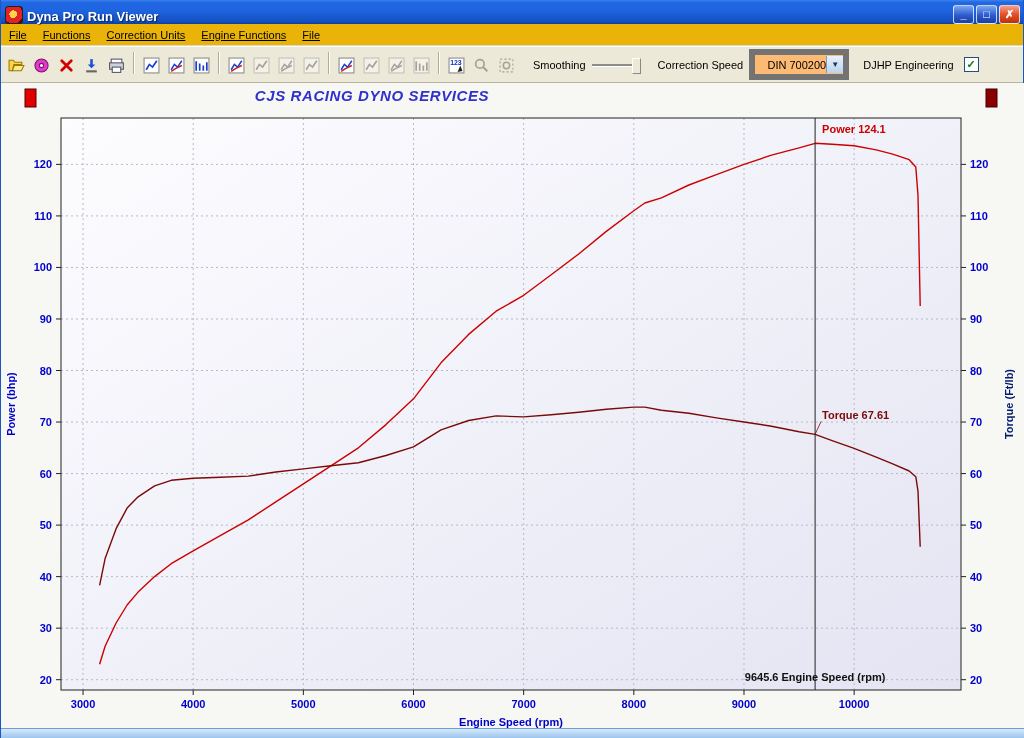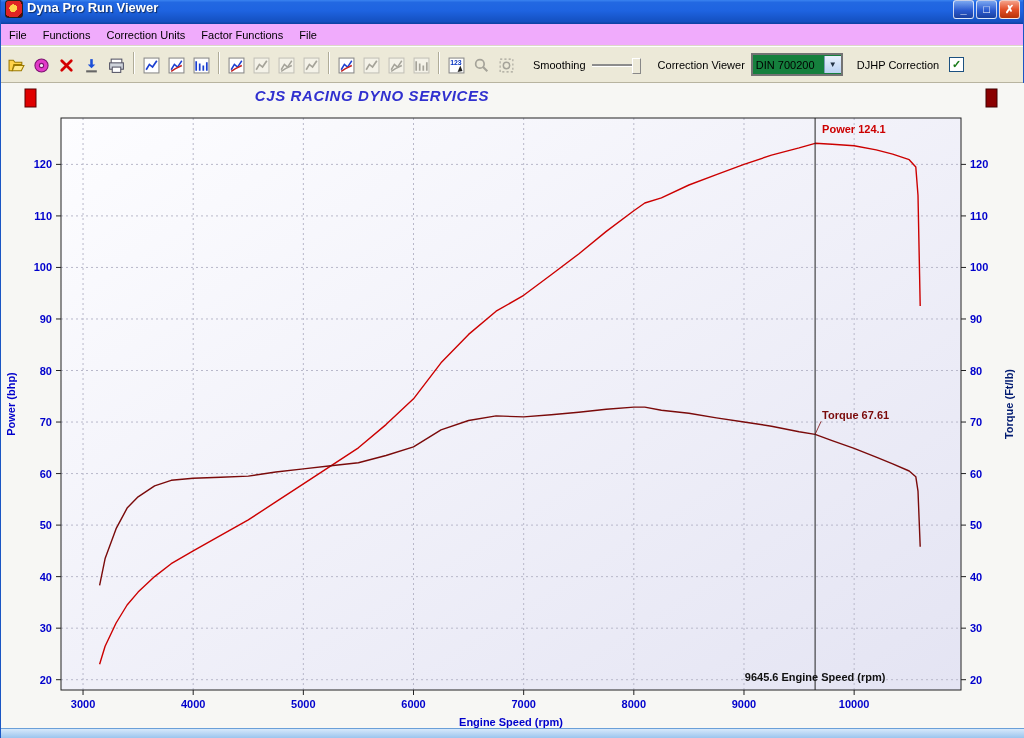--- a/index.html
+++ b/index.html
@@ -4,51 +4,51 @@
 <style>
   html,body{margin:0;padding:0;}
   body{
     width:1024px;height:738px;overflow:hidden;
     font-family:"Liberation Sans",sans-serif;
     background:#f7f7f4;
   }
   .window{position:relative;width:1024px;height:738px;box-sizing:border-box;
     border-left:1px solid #1a56c4;border-right:1px solid #1a56c4;background:#f7f7f4;}
   
-  .titlebar{height:24px;display:flex;align-items:flex-start;padding:0 3px;
+  .titlebar{height:24px;display:flex;align-items:flex-end;padding:0 3px;
     background:linear-gradient(180deg,#3a83f0 0%,#2268e2 10%,#1e63e0 45%,#1450c0 90%,#0c3f9e 100%);
     color:#fff;font-weight:bold;font-size:13px;}
   .app-icon{width:16px;height:16px;margin:0 4px 0 1px;border-radius:3px;
     background:radial-gradient(circle at 45% 45%,#ffd24a 0 30%,#e02424 31% 75%,#5a0808 76%);
     border:1px solid #222;flex:0 0 auto;}
   .title-text{flex:1 1 auto;text-shadow:1px 1px 1px rgba(0,0,0,.55);white-space:nowrap;}
   .win-btns{display:flex;gap:2px;}
   .wbtn{width:21px;height:19px;border-radius:3px;border:1px solid rgba(255,255,255,.75);
     color:#fff;font-size:11px;font-weight:bold;line-height:17px;text-align:center;
     background:linear-gradient(180deg,#7ba7f0,#2b5bd0 55%,#1a3f9e);padding:0;cursor:default;}
   .wbtn.close{background:linear-gradient(180deg,#f5a088,#e35029 50%,#b83208);}
   
-  .menubar{height:21px;background:#f0abfc;display:flex;align-items:center;
-    font-size:11px;color:#000;border-bottom:1px solid #dcd8c8;}
+  .menubar{height:21px;background:#eab308;display:flex;align-items:center;
+    font-size:11px;color:#000;border-bottom:1px solid #dcd8c8;text-decoration:underline;}
   .menu-item{padding:3px 8px;}
   
   .toolbar{height:33px;background:#ece9d8;display:flex;align-items:center;
     border-top:1px solid #fff;border-bottom:1px solid #b8b4a0;padding:1px 3px;white-space:nowrap;}
   .tbtn{width:23px;height:25px;border:1px solid transparent;background:transparent;
     display:inline-flex;align-items:center;justify-content:center;padding:0;margin:0 1px;}
   .tbtn.off{filter:grayscale(1) opacity(.42);}
   .tbtn svg{display:block;}
   .tbsep{display:inline-block;width:1px;height:22px;background:#b0ac98;border-right:1px solid #fff;margin:0 4px;}
   .tb-label{font-size:11px;color:#000;margin:0 6px 0 14px;}
   .slider{position:relative;display:inline-block;width:52px;height:16px;vertical-align:middle;}
   .slider .track{position:absolute;left:0;right:8px;top:7px;height:2px;background:#8c8c8c;border-bottom:1px solid #fff;}
   .slider .thumb{position:absolute;left:40px;top:1px;width:7px;height:14px;background:#ece9d8;
     border:1px solid #888;border-top-color:#fff;border-left-color:#fff;}
-  .combo{display:inline-flex;align-items:center;width:88px;height:19px;background:#15803d;
-    border:2px solid #737373;font-size:11px;vertical-align:middle;}
+  .combo{display:inline-flex;align-items:center;width:88px;height:19px;background:#fdba74;
+    border:6px solid #737373;font-size:11px;vertical-align:middle;text-align:right;}
   .combo .val{flex:1;padding-left:3px;overflow:hidden;white-space:nowrap;}
   .combo .arrow{width:16px;height:17px;display:flex;align-items:center;justify-content:center;
     font-size:8px;color:#234;background:linear-gradient(180deg,#e8f1fd,#bad2f2);border-left:1px solid #7f9db9;}
   .checkbox{display:inline-flex;align-items:center;justify-content:center;width:13px;height:13px;
     background:#fff;border:1px solid #1c5180;font-size:11px;line-height:11px;color:#1a7a1a;
     font-weight:bold;vertical-align:middle;margin-left:4px;}
   
   .chart-area{position:relative;width:1024px;height:660px;background:#f7f7f4;}
   #plot{position:absolute;left:0;top:0;}
   .grid{stroke:#b8b8ca;stroke-width:1;stroke-dasharray:2 3;}
@@ -75,21 +75,21 @@
       <button class="wbtn">_</button>
       <button class="wbtn">□</button>
       <button class="wbtn close">✗</button>
     </span>
   </div>
 
   <div class="menubar">
     <span class="menu-item">File</span>
     <span class="menu-item">Functions</span>
     <span class="menu-item">Correction Units</span>
-    <span class="menu-item">Factor Functions</span>
+    <span class="menu-item">Engine Functions</span>
     <span class="menu-item">File</span>
   </div>
 
   <div class="toolbar">
     <span id="tb-icons"><button class="tbtn">
           <span>
             <svg viewBox="0 0 16 16" width="17" height="17">
               <path d="M1 13V3h4l1.5 2H13v2H5.5L4 13z" fill="#ffd24a" stroke="#9c7a00"></path>
               <path d="M4 13l2-5h9l-2.5 5z" fill="#ffe98c" stroke="#9c7a00"></path>
             </svg>
@@ -226,26 +226,26 @@
               <rect x="2" y="2" width="12" height="12" fill="none" stroke="#334466" stroke-dasharray="2 2"></rect>
               <circle cx="8" cy="8" r="3" fill="none" stroke="#334466" stroke-width="1.4"></circle>
             </svg>
           </span>
         </button></span>
     <span class="tb-label">Smoothing</span>
     <span class="slider">
       <span class="track"></span>
       <span class="thumb"></span>
     </span>
-    <span class="tb-label">Correction Viewer</span>
+    <span class="tb-label">Correction Speed</span>
     <span class="combo">
       <span class="val">DIN 700200</span>
       <span class="arrow">▼</span>
     </span>
-    <span class="tb-label">DJHP Correction</span>
+    <span class="tb-label">DJHP Engineering</span>
     <span class="checkbox">✓</span>
   </div>
 
   <div class="chart-area">
     <svg id="plot" width="1024" height="660">
       <defs>
         <linearGradient id="bg" x1="0" y1="0" x2="1" y2="1">
           <stop offset="0" stop-color="#fdfdff"></stop>
           <stop offset="1" stop-color="#e4e4f3"></stop>
         </linearGradient>

